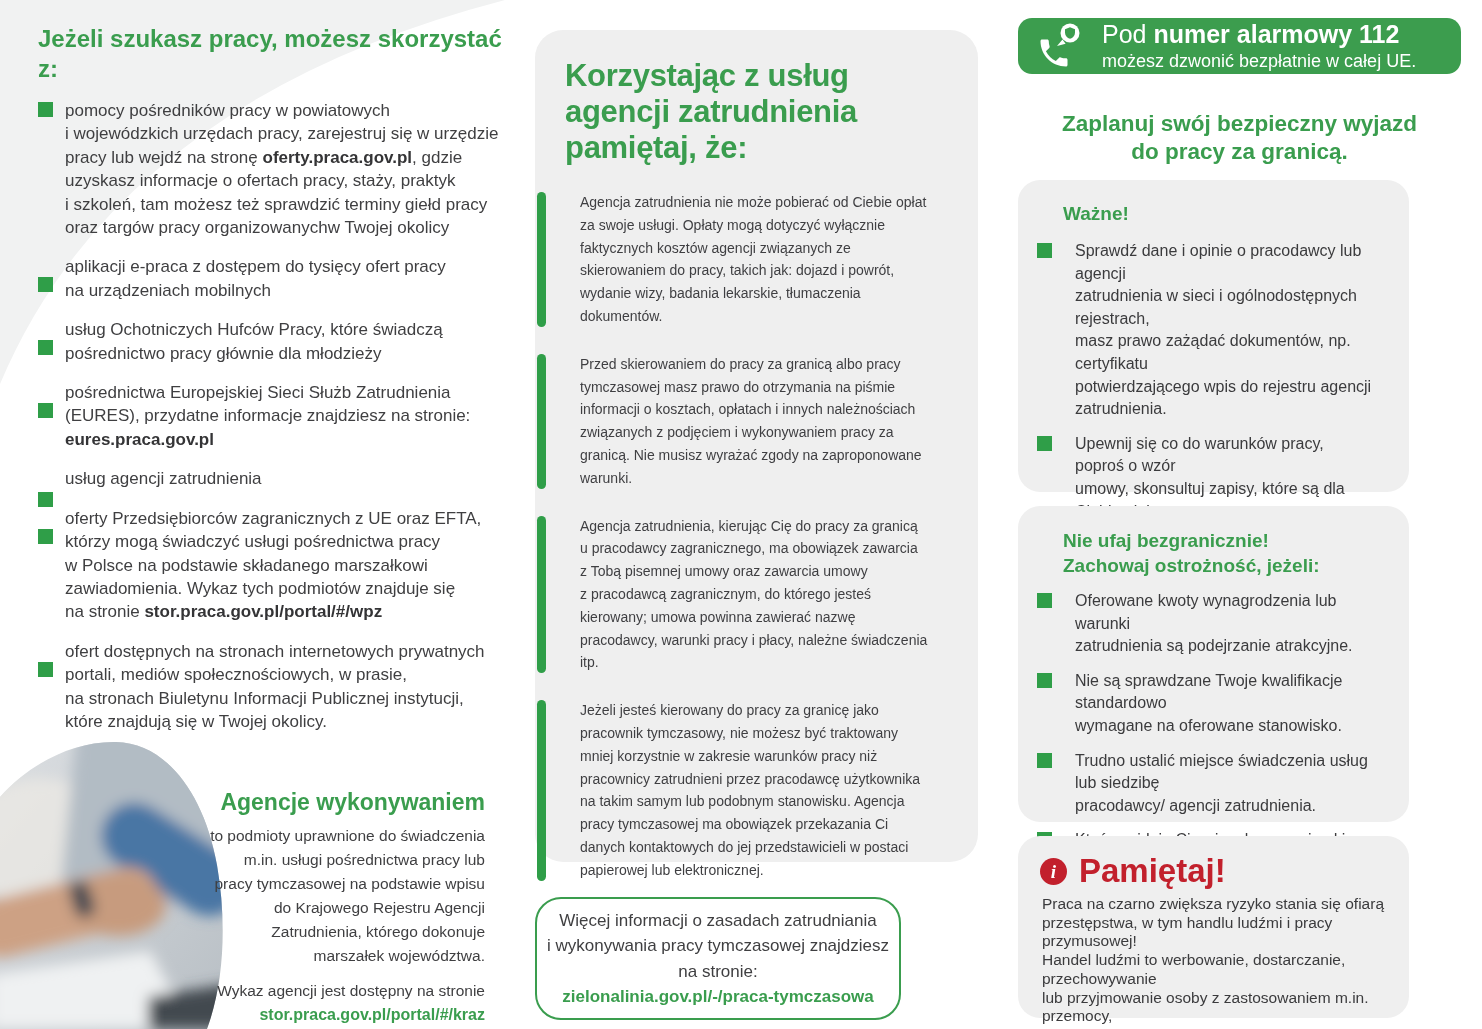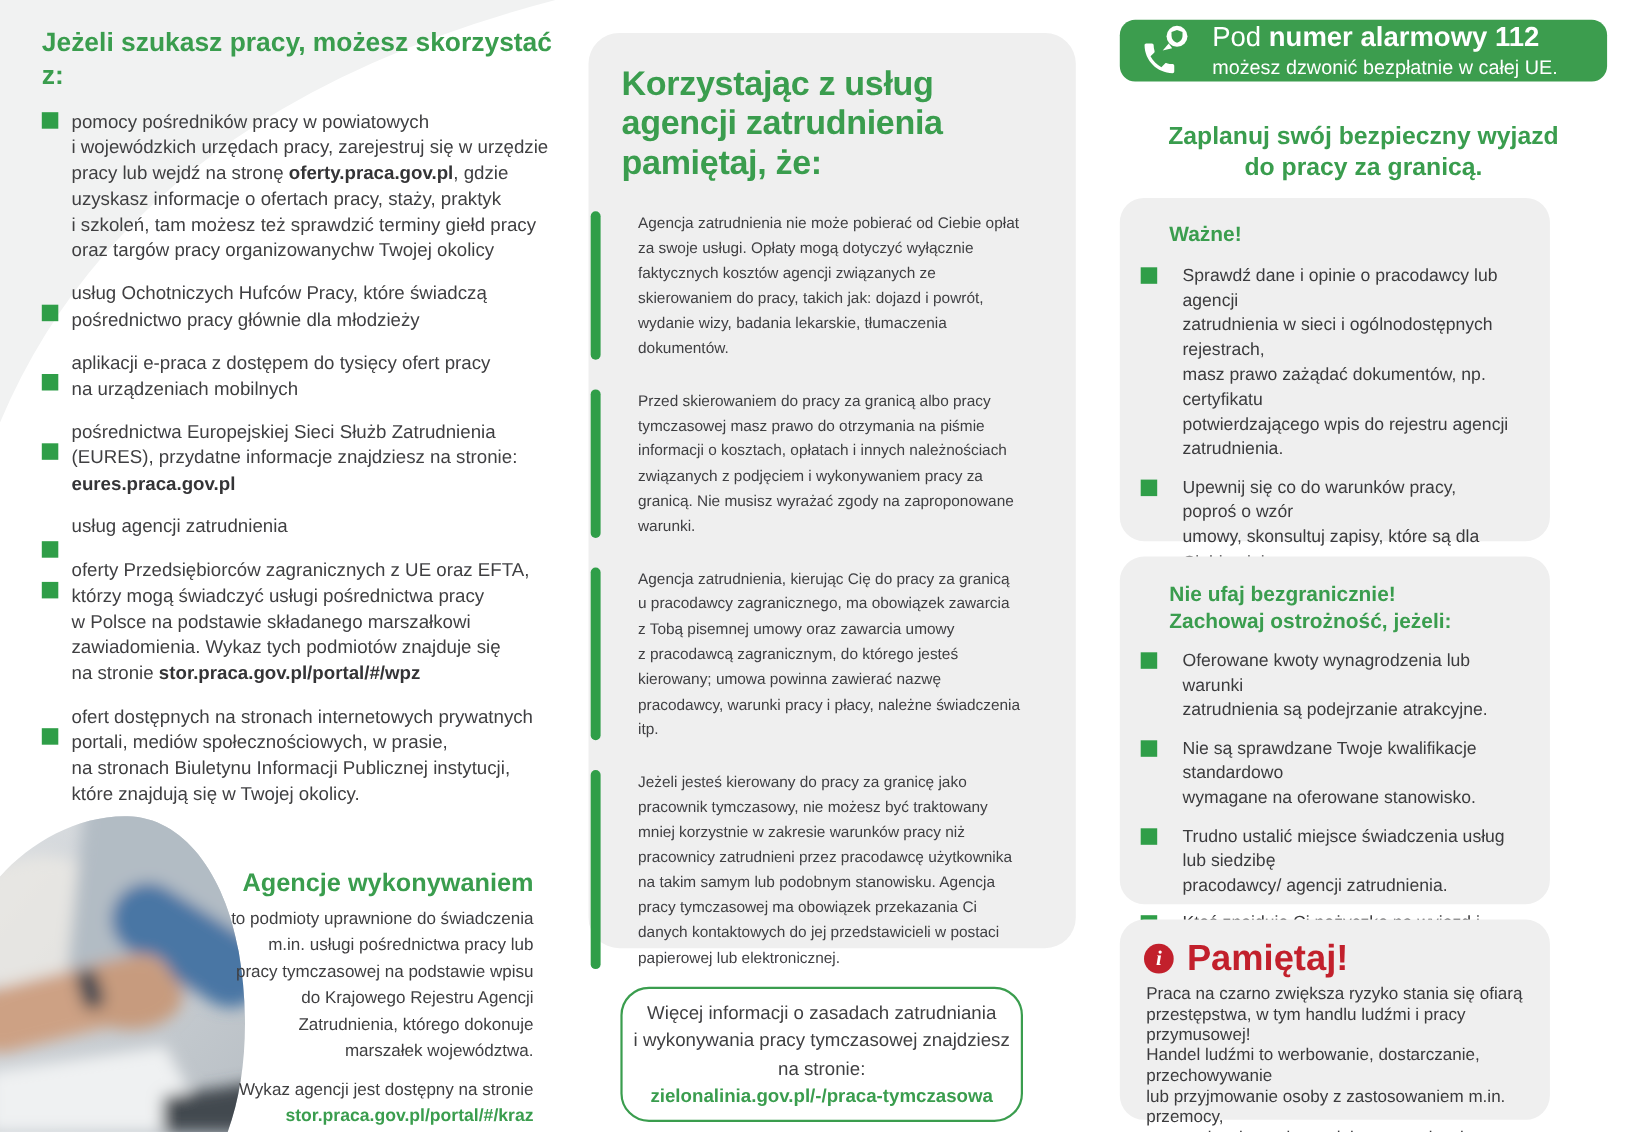--- a/index.html
+++ b/index.html
@@ -49,21 +49,21 @@
     margin:0 28px 0 30px;font-size:31px;line-height:36px;font-weight:bold;color:#3a9d4e;
     letter-spacing:-0.3px;
   }
   .para{position:relative;margin-top:25px;padding:0 30px 0 45px;}
   .para .bar{
     position:absolute;left:2px;top:1px;bottom:1px;width:9px;border-radius:7px;background:#2f9e48;
   }
   .para p{margin:0;font-size:14px;line-height:22.8px;white-space:pre-line;color:#3f3f42;}
 
   .info-box{
-    position:absolute;left:564px;top:897px;width:366px;height:123px;box-sizing:border-box;
+    position:absolute;left:535px;top:897px;width:366px;height:123px;box-sizing:border-box;
     background:#fff;border:2px solid #3a9d4e;border-radius:26px;
     display:flex;flex-direction:column;justify-content:center;align-items:center;text-align:center;
   }
   .info-box p{margin:0;font-size:17px;line-height:25.5px;color:#3f3f41;}
   .info-box .ilink{font-weight:bold;color:#3a9d4e;}
 
   
   .banner{
     position:absolute;left:1018px;top:18px;width:443px;height:56px;box-sizing:border-box;
     background:#3c9d4e;border-radius:14px;display:flex;align-items:center;padding-left:16px;
@@ -120,27 +120,27 @@
         <span class="sq o0"></span>
         <p><span>pomocy pośredników pracy w powiatowych
 i wojewódzkich urzędach pracy, zarejestruj się w urzędzie
 pracy lub wejdź na stronę </span><b>oferty.praca.gov.pl</b><span>, gdzie
 uzyskasz informacje o ofertach pracy, staży, praktyk
 i szkoleń, tam możesz też sprawdzić terminy giełd pracy
 oraz targów pracy organizowanychw Twojej okolicy</span></p>
       </li>
       <li>
         <span class="sq o1"></span>
+        <p>aplikacji e-praca z dostępem do tysięcy ofert pracy
+na urządzeniach mobilnych</p>
+      </li>
+      <li>
+        <span class="sq o1"></span>
         <p>usług Ochotniczych Hufców Pracy, które świadczą
 pośrednictwo pracy głównie dla młodzieży</p>
-      </li>
-      <li>
-        <span class="sq o1"></span>
-        <p>aplikacji e-praca z dostępem do tysięcy ofert pracy
-na urządzeniach mobilnych</p>
       </li>
       <li>
         <span class="sq o1"></span>
         <p><span>pośrednictwa Europejskiej Sieci Służb Zatrudnienia
 (EURES), przydatne informacje znajdziesz na stronie:
 </span><b>eures.praca.gov.pl</b></p>
       </li>
       <li>
         <span class="sq o2"></span>
         <p>usług agencji zatrudnienia</p>

